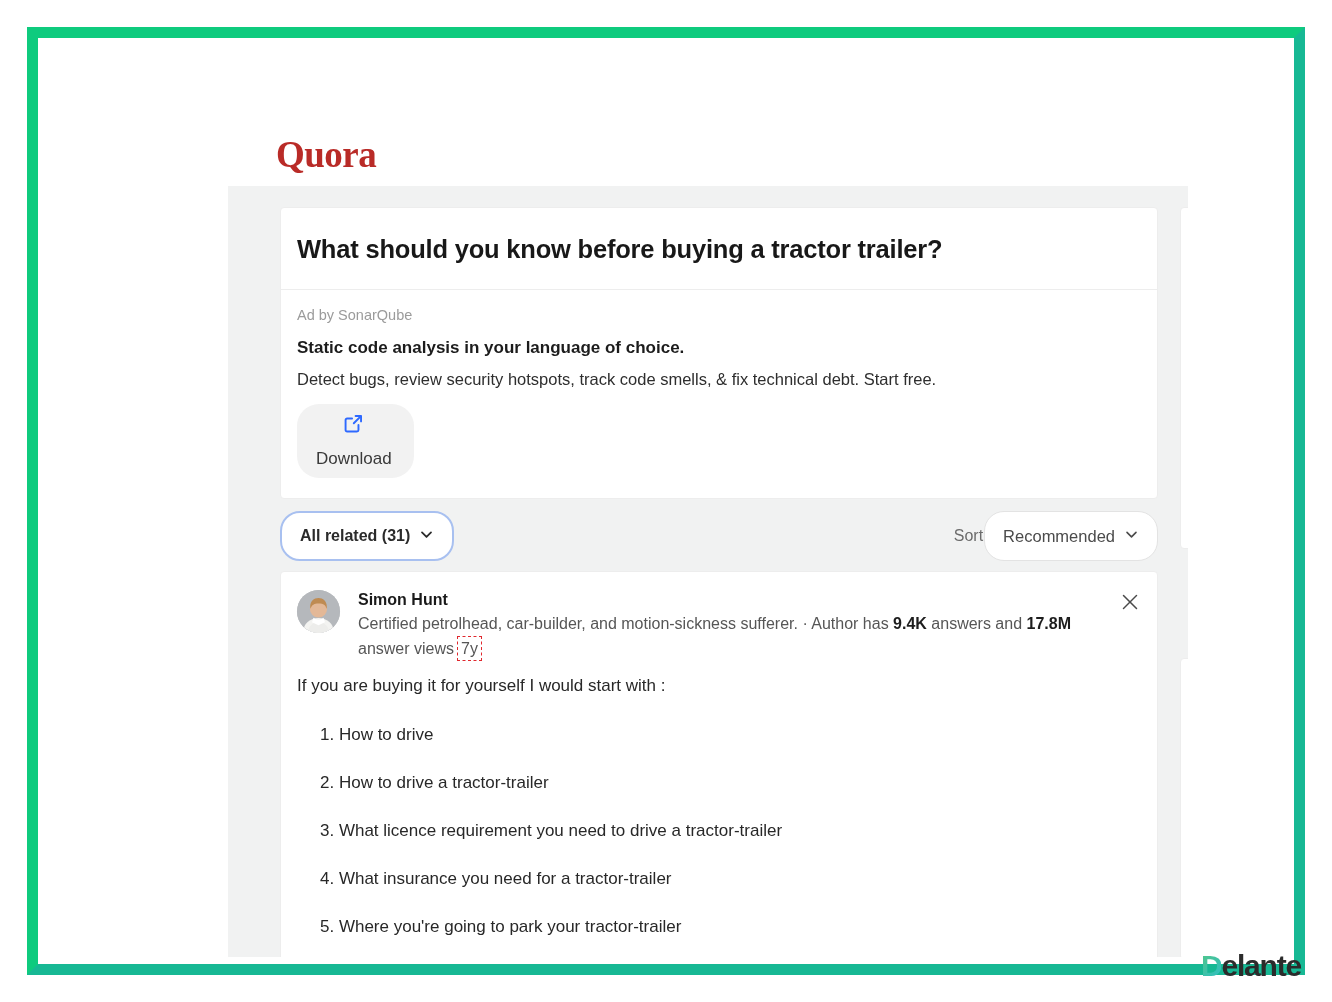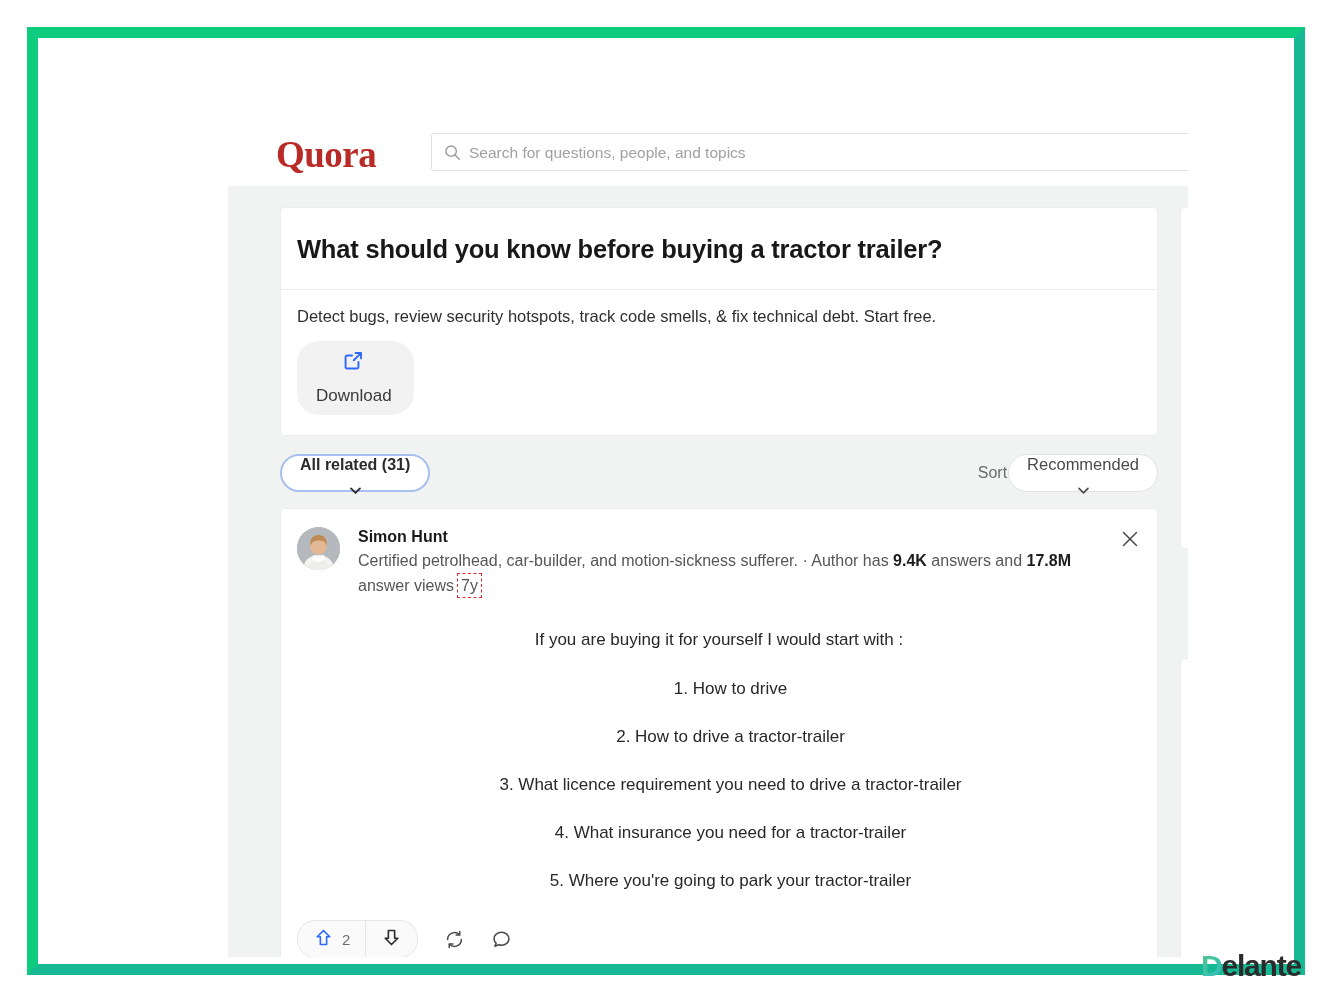--- a/index.html
+++ b/index.html
@@ -180,27 +180,26 @@
     margin-top: 14px;
     height: 46px;
     display: flex;
     align-items: center;
     justify-content: space-between;
   }
   .pill {
     display: inline-flex;
     align-items: center;
     gap: 9px;
-    height: 38px;
+    height: 50px;
     padding: 0 18px;
     border-radius: 20px;
     box-sizing: border-box;
     cursor: pointer;
     background: #ffffff;
-    flex-direction: column;
   }
   .pill.focus {
     border: 2px solid #a8c0f0;
   }
   .pill.plain {
     border: 1px solid #e3e3e3;
   }
   .pill-label {
     font-size: 16px;
     font-weight: bold;
@@ -268,22 +267,21 @@
   .close-x {
     position: absolute;
     right: 16px;
     top: 19px;
     width: 22px;
     height: 22px;
     cursor: pointer;
   }
 
   .a-body {
-    margin-top: 30px;
-    text-align: center;
+    margin-top: 13px;
   }
   .a-para {
     font-size: 17px;
     color: #282828;
     line-height: 1.4;
   }
   .a-list {
     margin: 0;
     padding: 0;
     list-style: none;
@@ -368,43 +366,36 @@
 </head>
 <body>
 
 <div id="frame">
 
   <div id="shot">
 
     <div class="qheader">
       <div class="qlogo">Quora</div>
 
-      <div class="searchbox">
-        <span class="search-icon">
-          <svg viewBox="0 0 20 20" width="17" height="17">
-            <circle cx="8.4" cy="8.4" r="6.1" fill="none" stroke="#9b9b9b" stroke-width="1.7"></circle>
-            <line x1="12.9" y1="12.9" x2="18" y2="18" stroke="#9b9b9b" stroke-width="1.7" stroke-linecap="round"></line>
-          </svg>
-        </span>
-        <span class="search-ph">Search for questions, people, and topics</span>
-      </div>
     </div>
 
     <div class="qbody">
 
       <div class="rail r1"></div>
       <div class="rail r2"></div>
 
       <div class="col-main">
 
         <div class="card q-card">
           <div class="q-title">What should you know before buying a tractor trailer?</div>
           <div class="q-divider"></div>
 
           <div class="ad">
+            <div class="ad-by">Ad by SonarQube</div>
+            <div class="ad-head">Static code analysis in your language of choice.</div>
             <div class="ad-sub">Detect bugs, review security hotspots, track code smells, &amp; fix technical debt. Start free.</div>
             <div class="ad-btn">
               <span>
                 <svg viewBox="0 0 22 22" width="21" height="21">
                   <path d="M13.2 3.1h5.7v5.7" fill="none" stroke="#2e69ff" stroke-width="2" stroke-linecap="round" stroke-linejoin="round"></path>
                   <line x1="18.5" y1="3.5" x2="11.3" y2="10.7" stroke="#2e69ff" stroke-width="2" stroke-linecap="round"></line>
                   <path d="M16.2 12.6v5.1a1.6 1.6 0 0 1-1.6 1.6H4.3a1.6 1.6 0 0 1-1.6-1.6V7.4a1.6 1.6 0 0 1 1.6-1.6h5.2" fill="none" stroke="#2e69ff" stroke-width="2" stroke-linecap="round" stroke-linejoin="round"></path>
                 </svg>
               </span>
               <span class="ad-btn-label">Download</span>

